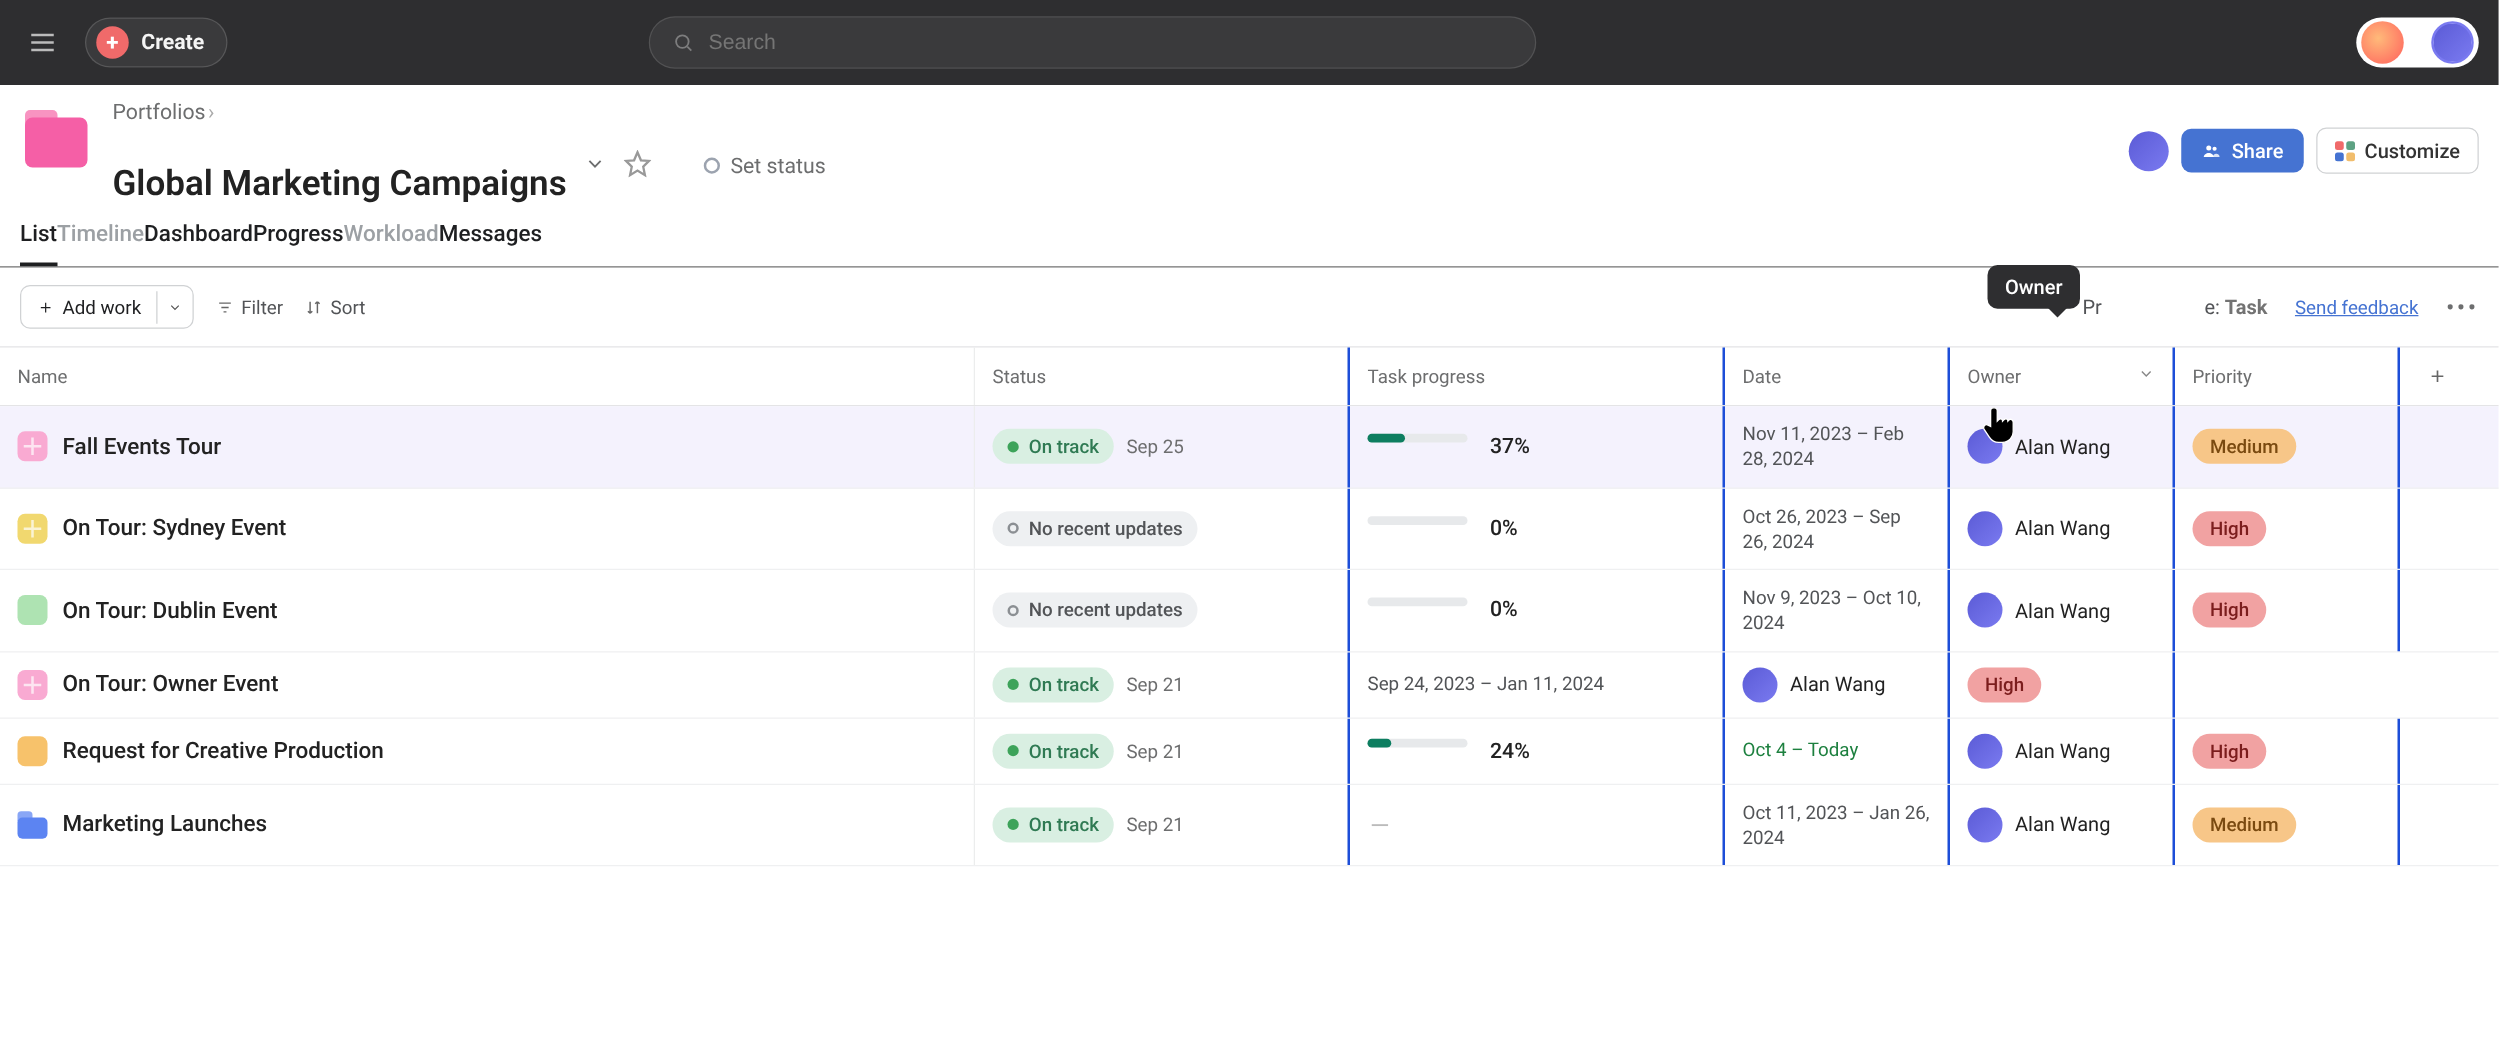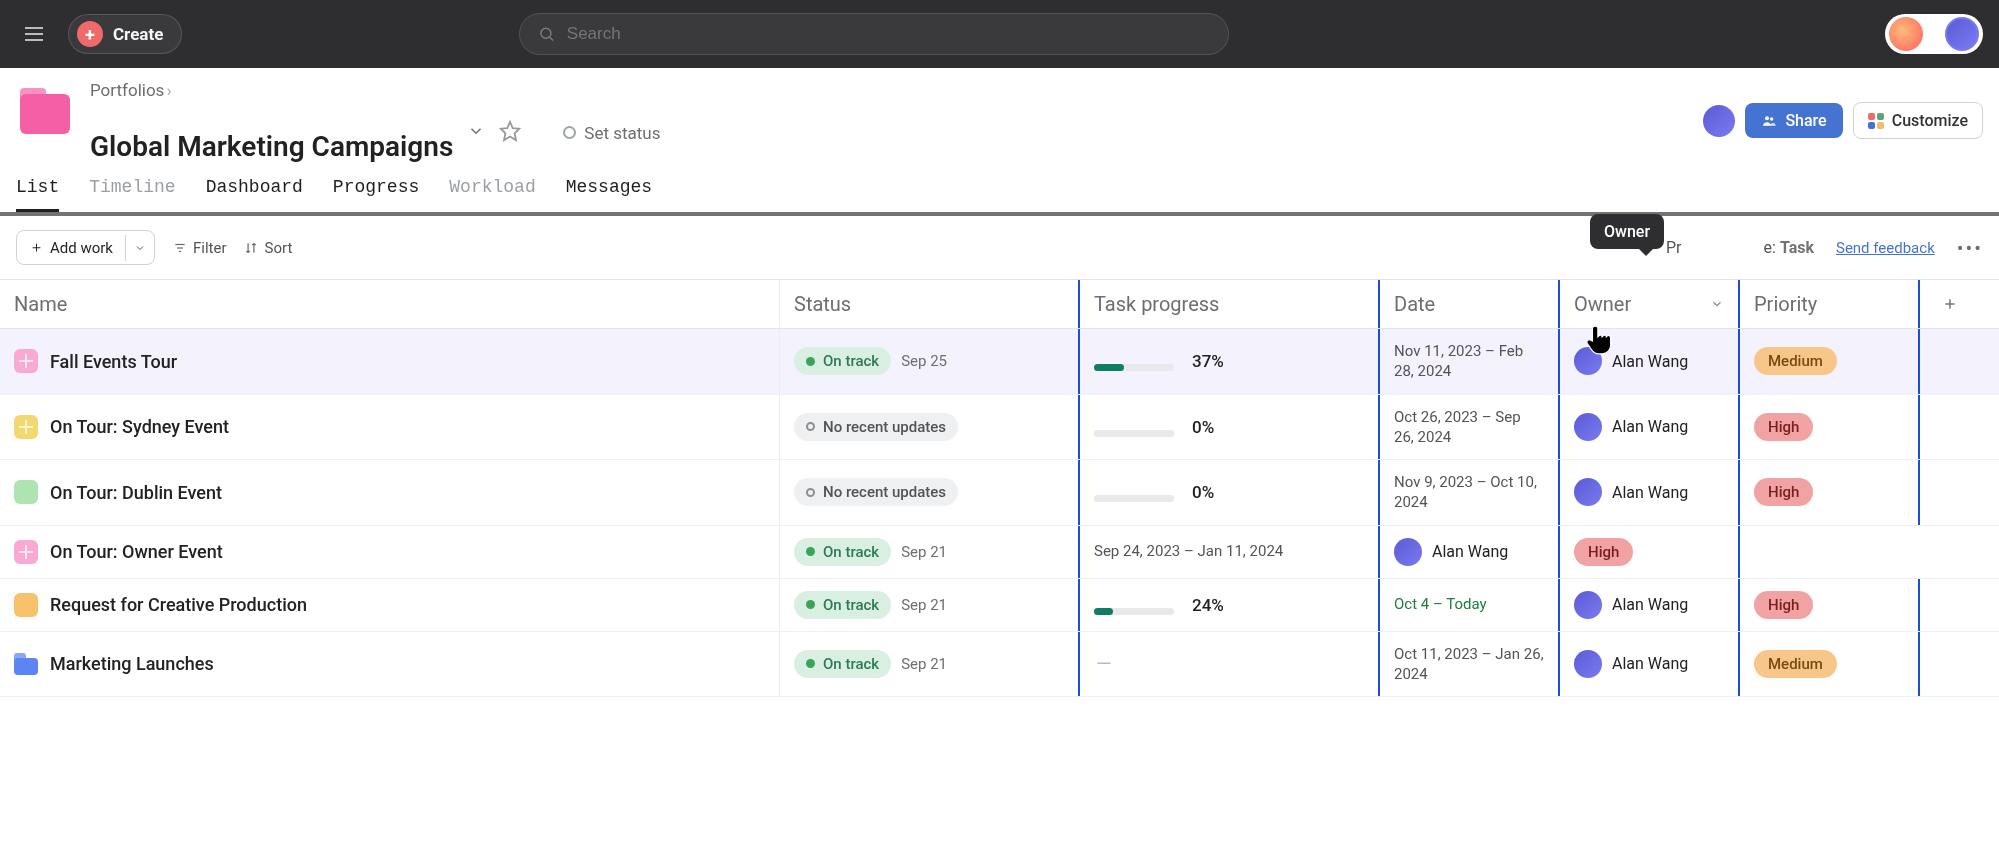--- a/index.html
+++ b/index.html
@@ -163,24 +163,23 @@
   }
   .grid-color {
     width: 16px; height: 16px;
     display: grid; grid-template-columns: 1fr 1fr; grid-template-rows: 1fr 1fr; gap: 2px;
   }
   .grid-color span { border-radius: 2px; }
   .gc1{background:#f06a6a;} .gc2{background:#5da283;} .gc3{background:#4573d2;} .gc4{background:#f1bd6c;}
 
   
   .tabs {
-    display: flex; gap: 30px;
+    display: flex; 
     padding: 14px 16px 0 16px;
-    border-bottom: 4px solid #737373;
-    font-family: Liberation Mono, monospace;
+    border-bottom: 1px solid #737373;
   }
   .tab {
     padding-bottom: 12px;
     font-size: 18px; font-weight: 500;
     color: #1e1f21;
     cursor: pointer;
   }
   .tab.active {
     border-bottom: 3px solid #1e1f21;
   }
@@ -241,21 +240,21 @@
     grid-template-columns:
       780px   
       300px   
       300px   
       180px   
       180px   
       180px   
       60px;   
   }
   .thead {
-    color:#6d6e6f; font-size:20px;
+    color:#6d6e6f; font-size:15px;
     border-bottom: 1px solid #e4e4e6;
   }
   .th, .td {
     padding: 12px 14px;
     display:flex; align-items:center;
     border-right: 2px solid #1d4ed8;
     min-height: 46px;
     position: relative;
   }
   .th:last-child, .td:last-child { border-right: none; justify-content:center;}
@@ -288,21 +287,21 @@
     display:inline-flex; align-items:center; gap:8px;
     padding:5px 12px; border-radius:14px;
     font-size:15px; font-weight:500;
   }
   .status-chip.green{background:#d9efe2;color:#2f7a53;}
   .status-chip.green .dot{width:9px;height:9px;border-radius:50%;background:#3da35a;}
   .status-chip.gray{background:#eef0f2;color:#525457;}
   .status-chip.gray .dot{width:9px;height:9px;border-radius:50%;border:2px solid #8b8f93;}
   .status-date { margin-left:10px; color:#6d6e6f; font-size:15px;}
 
-  .progress-wrap { display:flex; align-items:flex-end; gap:18px; width:100%; }
+  .progress-wrap { display:flex; align-items:flex-start; gap:18px; width:100%; }
   .bar { flex:0 0 80px; height:7px; background:#e7e9eb; border-radius:4px; position:relative;}
   .bar .fill { position:absolute; left:0; top:0; height:100%; background:#0d7e60; border-radius:4px;}
   .pct { color:#222; font-weight:500; font-size:17px;}
   .dash { color:#bbb; font-size:20px; padding-left:2px;}
 
   .date-col { font-size:15px; color:#525457; line-height:1.35; }
   .date-col.green { color:#1d803f; }
   .owner-col { display:flex; align-items:center; gap:10px; font-size:16px; color:#222;}
   .avatar-xs { width:28px;height:28px;border-radius:50%;background:linear-gradient(135deg,#5b5bd6,#7a7af0);}
 

